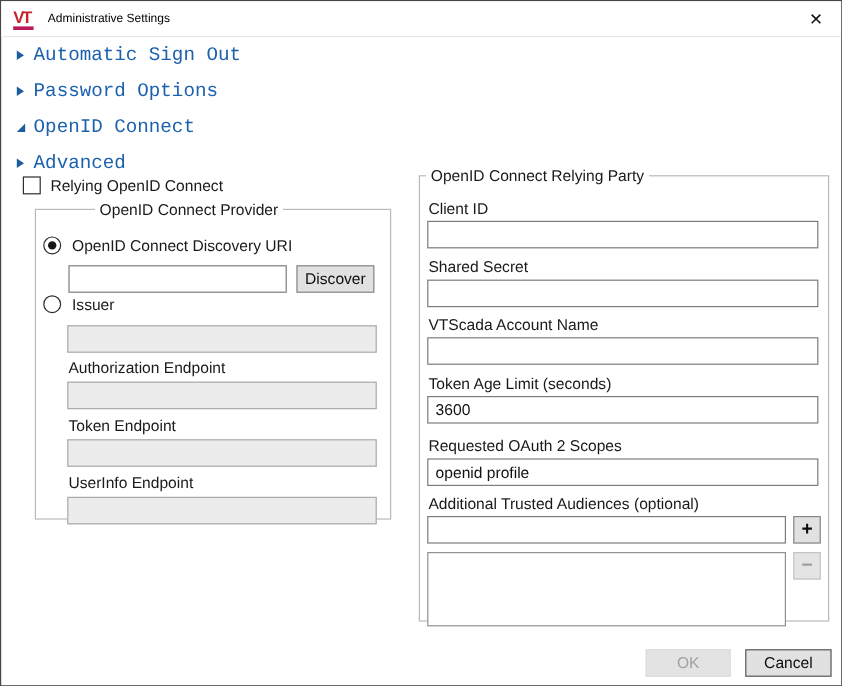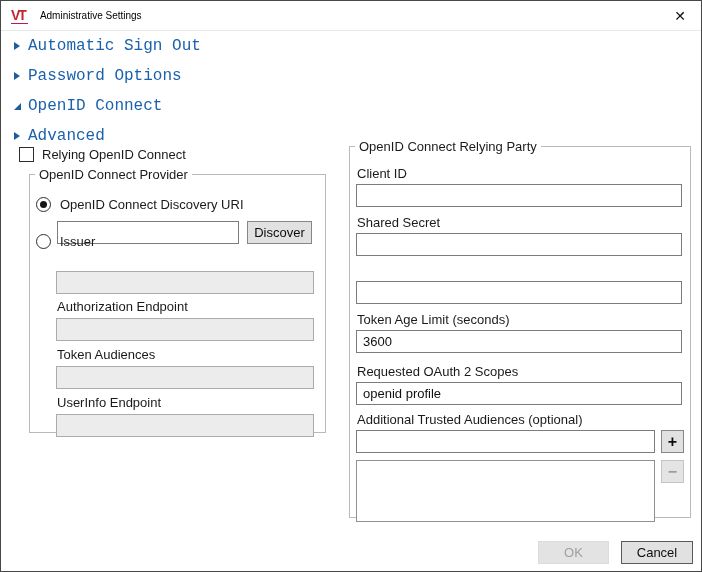--- a/index.html
+++ b/index.html
@@ -28,21 +28,21 @@
     align-items: center;
     padding: 0 10px;
   }
   .vt-logo {
     color: #c4262e;
     font-weight: 700;
     font-size: 14px;
     letter-spacing: -2px;
     line-height: 14px;
     padding: 0 3px 1px 0;
-    border-bottom: 1px solid #be185d;
+    border-bottom: 3px solid #be185d;
   }
   .win-title {
     margin-left: 12px;
     font-size: 10px;
     color: #000000;
   }
   .close-btn {
     position: absolute;
     right: 15px;
     top: 0;
@@ -212,55 +212,56 @@
       <span class="arrow-collapsed"></span>
       <span class="section-label">Advanced</span>
     </div>
   </div>
 
   <div class="check-row" style="left:18px; top:146px;">
     <span class="checkbox"></span>
     <span>Relying OpenID Connect</span>
   </div>
 
-  <fieldset style="left:28px; top:166px; width:297px; height:266px;">
+  <fieldset style="left:28px; top:166px; width:297px; height:266px;padding-left:44px;">
     <legend>OpenID Connect Provider</legend>
 
     <div class="radio-row" style="left:6px; top:15px;">
       <span class="radio selected"></span>
       <span>OpenID Connect Discovery URI</span>
     </div>
     <input class="tbox" style="left: 27px; top: 39px; width: 182px;" value="">
     <button class="btn btn-discover">Discover</button>
 
-    <div class="radio-row" style="left:6px; top:52px;">
+    <div class="radio-row" style="left:6px; top:64px;">
       <span class="radio"></span>
       <span>Issuer</span>
     </div>
     <input class="tbox disabled" disabled="" style="left: 26px; top: 89px; width: 258px;" value="">
 
     <span class="label" style="left:27px; top:117px;">Authorization Endpoint</span>
     <input class="tbox disabled" disabled="" style="left: 26px; top: 136px; width: 258px;" value="">
 
-    <span class="label" style="left:27px; top:165px;">Token Audiences</span>
+    <span class="label" style="left:27px; top:165px;">Token Endpoint</span>
     <input class="tbox disabled" disabled="" style="left: 26px; top: 184px; width: 258px;" value="">
 
     <span class="label" style="left:27px; top:213px;">UserInfo Endpoint</span>
     <input class="tbox disabled" disabled="" style="left: 26px; top: 232px; width: 258px;" value="">
   </fieldset>
 
   <fieldset style="left:348px; top:138px; width:342px; height:379px;">
     <legend>OpenID Connect Relying Party</legend>
 
     <span class="label" style="left:7px; top:12px;">Client ID</span>
     <input class="tbox" style="left: 6px; top: 30px; width: 326px;" value="">
 
     <span class="label" style="left:7px; top:61px;">Shared Secret</span>
     <input class="tbox" style="left: 6px; top: 79px; width: 326px;" value="">
 
+    <span class="label" style="left:7px; top:109px;">VTScada Account Name</span>
     <input class="tbox" style="left: 6px; top: 127px; width: 326px;" value="">
 
     <span class="label" style="left:7px; top:158px;">Token Age Limit (seconds)</span>
     <input class="tbox" style="left: 6px; top: 176px; width: 326px;" value="3600">
 
     <span class="label" style="left:7px; top:210px;">Requested OAuth 2 Scopes</span>
     <input class="tbox" style="left: 6px; top: 228px; width: 326px;" value="openid profile">
 
     <span class="label" style="left:7px; top:258px;">Additional Trusted Audiences (optional)</span>
     <input class="tbox" style="left: 6px; top: 276px; width: 299px;" value="">

